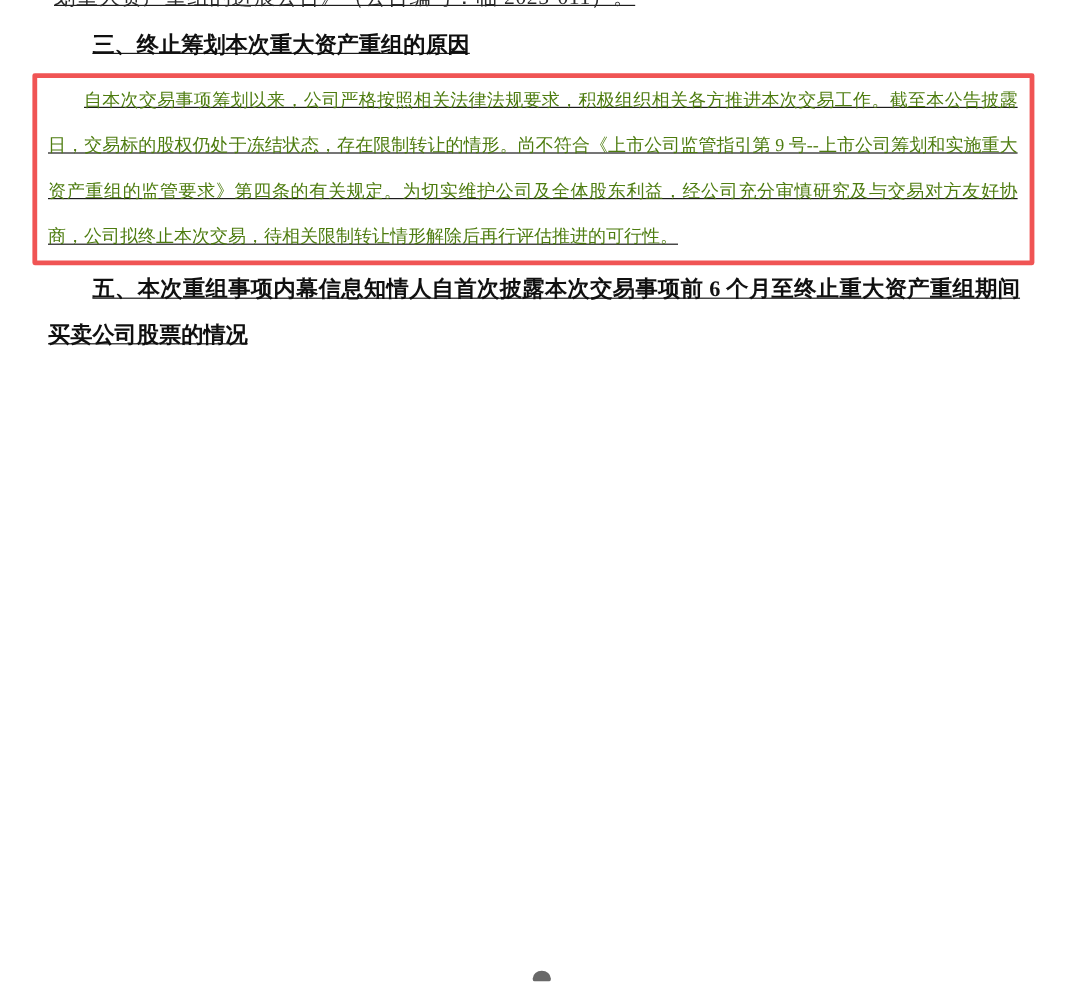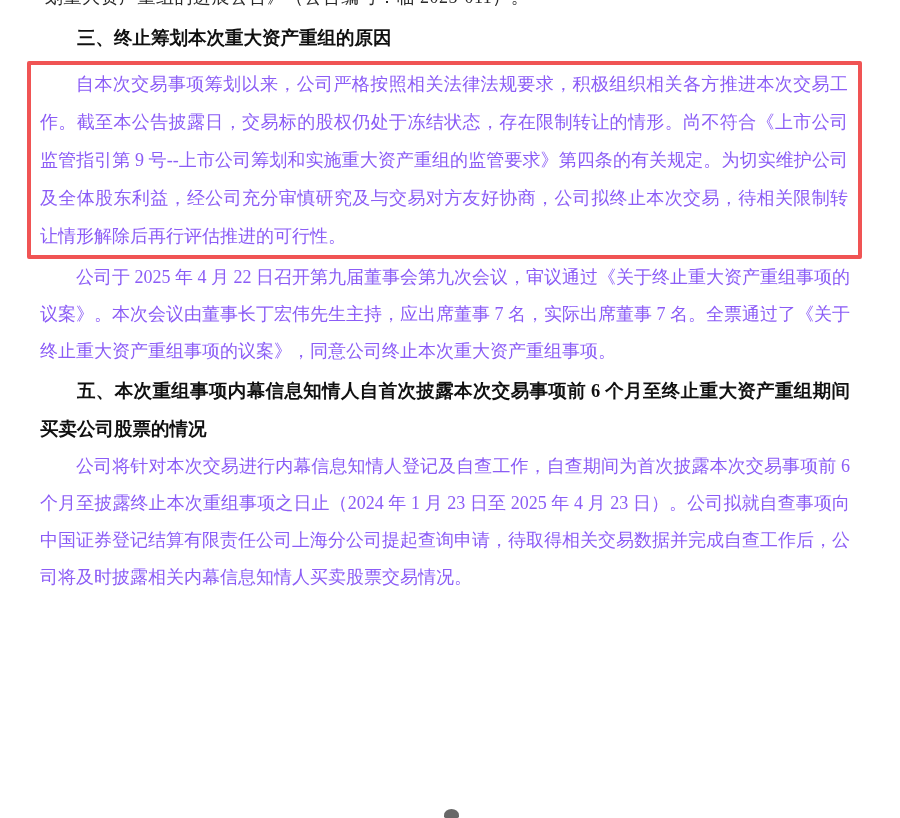--- a/index.html
+++ b/index.html
@@ -16,20 +16,21 @@
   }
   .doc {
     position: relative;
     width: 900px;
     height: 818px;
     background: #ffffff;
   }
   .content {
     margin-left: 40px;
     margin-right: 50px; 
+    text-decoration: underline;
   }
   
   .top-clip {
     height: 9px;
     overflow: hidden;
     margin-left: 5px;
   }
   .top-clip .clipped-text {
     margin-top: -13px;
     font-size: 18px;
@@ -45,26 +46,26 @@
     margin: 0;
     text-indent: 2em;
     text-align: justify;
     color: #101010;
   }
   .h3-heading { margin-top: 10px; }
   .h4-heading { margin-top: 2px; }
   .h5-heading { margin-top: 2px; }
   .h6-heading { margin-top: 8px; }
   .body-par {
-    font-size: 18px;
+    font-size: 15px;
     line-height: 37px;
     margin: 0;
     text-indent: 2em;
     text-align: justify;
-    color: #8b5cf6;
+    color: #4d7c0f;
   }
   .highlight-box {
     box-sizing: border-box;
     width: 835px;
     margin: 4px 0 0 -13px; 
     border: 4px solid #f05454;
     border-radius: 2px;
     padding: 0 10px 0 9px;
     background: transparent;
   }
@@ -93,24 +94,22 @@
       <div class="clipped-text">划重大资产重组的进展公告》（公告编号：临 2025-011）。</div>
     </div>
 
     <h3 class="sec-heading h3-heading">三、终止筹划本次重大资产重组的原因</h3>
 
     <div class="highlight-box" style="border-color: rgb(240, 84, 84);">
       <p class="body-par">自本次交易事项筹划以来，公司严格按照相关法律法规要求，积极组织相关各方推进本次交易工作。截至本公告披露日，交易标的股权仍处于冻结状态，存在限制转让的情形。尚不符合《上市公司监管指引第 9 号--上市公司筹划和实施重大资产重组的监管要求》第四条的有关规定。为切实维护公司及全体股东利益，经公司充分审慎研究及与交易对方友好协商，公司拟终止本次交易，待相关限制转让情形解除后再行评估推进的可行性。</p>
     </div>
 
 
-    <p class="body-par">公司于 2025 年 4 月 22 日召开第九届董事会第九次会议，审议通过《关于终止重大资产重组事项的议案》。本次会议由董事长丁宏伟先生主持，应出席董事 7 名，实际出席董事 7 名。全票通过了《关于终止重大资产重组事项的议案》，同意公司终止本次重大资产重组事项。</p>
 
     <h3 class="sec-heading h5-heading">五、本次重组事项内幕信息知情人自首次披露本次交易事项前 6 个月至终止重大资产重组期间买卖公司股票的情况</h3>
 
-    <p class="body-par">公司将针对本次交易进行内幕信息知情人登记及自查工作，自查期间为首次披露本次交易事项前 6 个月至披露终止本次重组事项之日止（2024 年 1 月 23 日至 2025 年 4 月 23 日）。公司拟就自查事项向中国证券登记结算有限责任公司上海分公司提起查询申请，待取得相关交易数据并完成自查工作后，公司将及时披露相关内幕信息知情人买卖股票交易情况。</p>
 
 
 
   </div>
 
   <div class="bottom-mark"></div>
 </div>
 
 </body></html>

